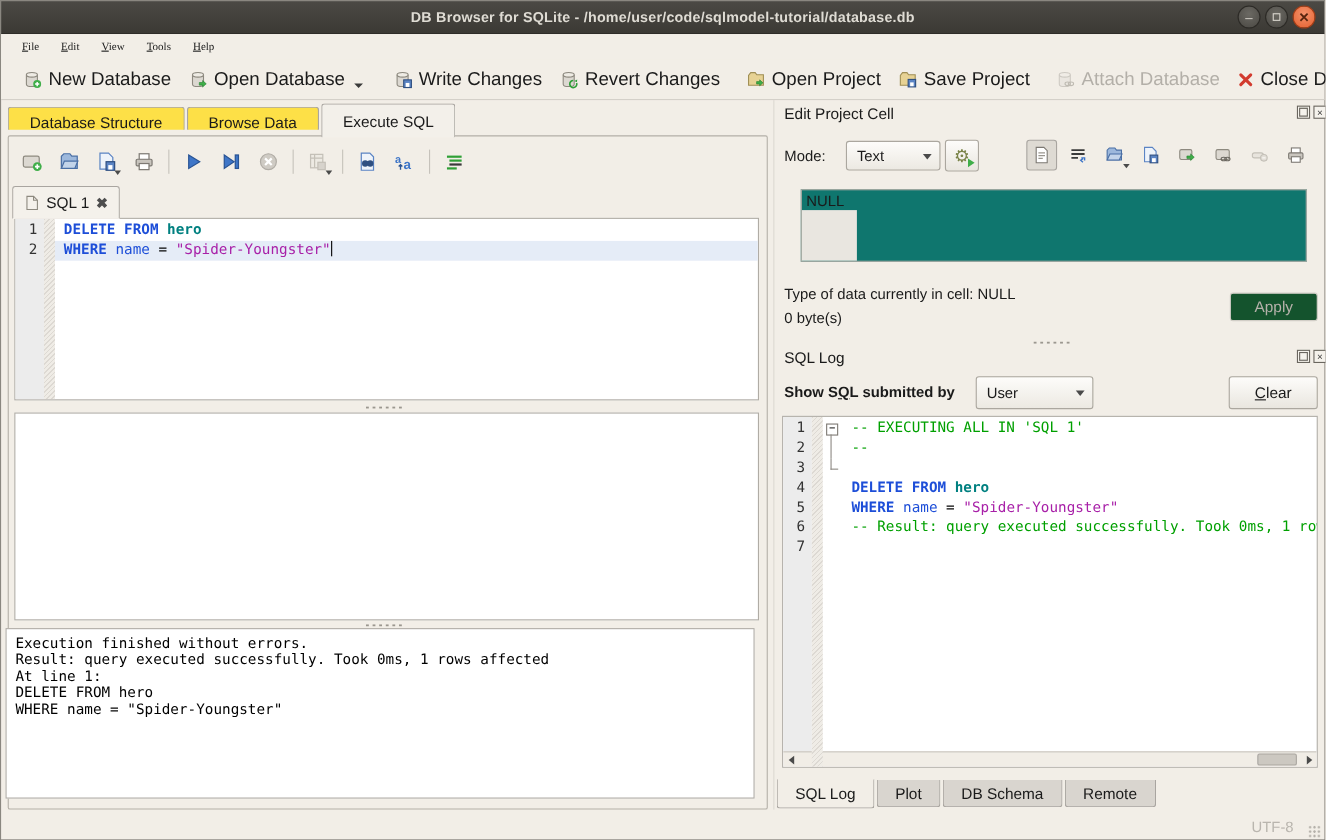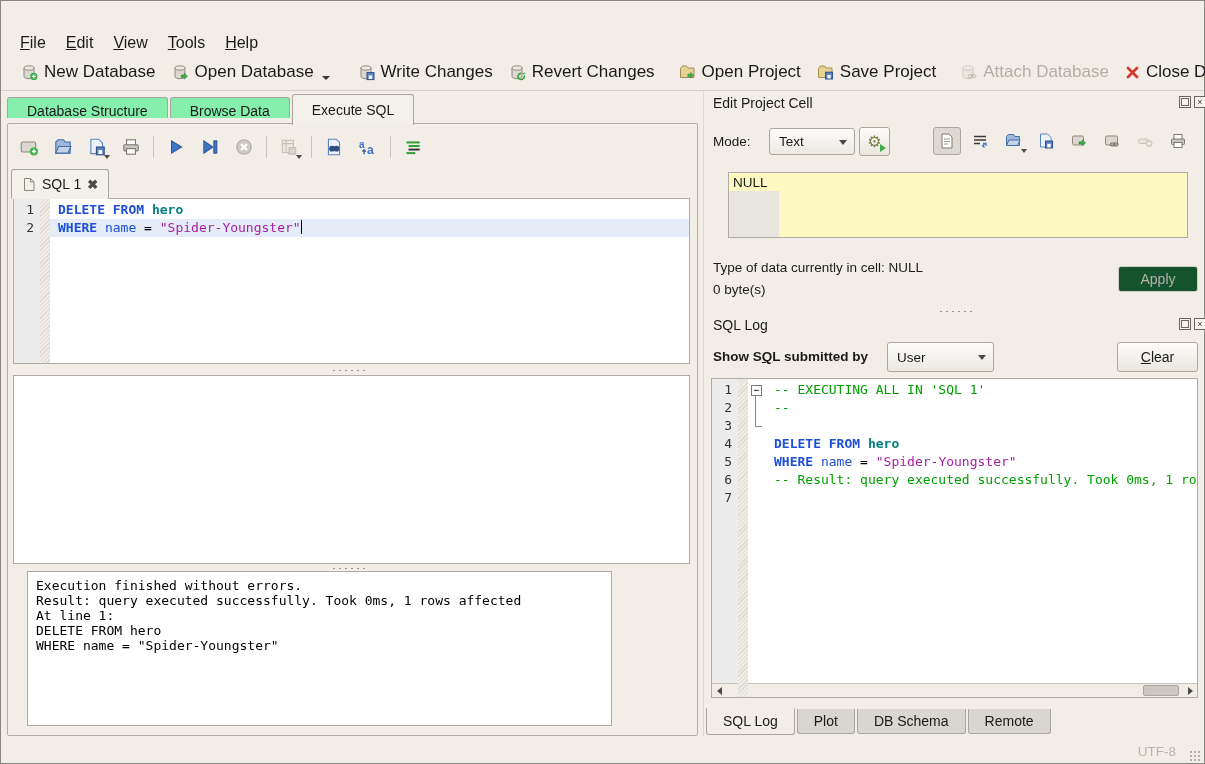--- a/index.html
+++ b/index.html
@@ -17,42 +17,42 @@
     background:radial-gradient(circle at 50% 35%, #6b6963, #4a4843); position:relative; }
   .winbtn.close { background:radial-gradient(circle at 50% 35%, #f4926b, #e4602f); border-color:#a03d17; }
   .winbtn span { position:absolute; left:0; top:0; width:100%; height:100%;
     display:flex; align-items:center; justify-content:center; font-size:12px; color:#d9d5ce; line-height:1; }
   .winbtn.close span { color:#58250e; font-weight:bold; }
   .winbtn .sq { width:7px; height:7px; border:1px solid #d9d5ce; display:block; }
 
   
   .menubar { position:absolute; left:0; top:30px; width:100%; height:23px; background:#f2eee7;
     display:flex; align-items:center; padding-left:10px; gap:2px; }
-  .menu-item { display:inline-block; font-size:16px; padding:2px 9px; }
+  .menu-item { display:inline-block; font-size:10px; padding:2px 9px;font-family:Liberation Serif, serif; }
   .menu-item::first-letter { text-decoration:underline; }
 
   
   .toolbar { position:absolute; left:0; top:53px; width:100%; height:37px; background:#f2eee7;
     border-bottom:1px solid #d4d0c9; display:flex; align-items:center; padding:0 4px; }
   .tb-handle { width:5px; height:22px; margin:0 4px;
     background-image:radial-gradient(#a5a19a 1px, transparent 1.1px); background-size:5px 4px; }
   .tb-sep { width:1px; height:24px; background:#c6c2bb; margin:0 6px; }
   .tbtn { display:flex; align-items:center; gap:6px; padding:4px 8px; font-size:17px; border-radius:3px; white-space:nowrap; }
   .tbtn.disabled { color:#b3afa8; }
   .tbtn svg { flex:none; }
   .caret-down { width:0; height:0; border-left:4px solid transparent; border-right:4px solid transparent;
     border-top:4px solid #3a3a3a; margin-left:2px; align-self:flex-end; margin-bottom:2px; }
 
   
   .left-panel  { position:absolute; left:0;   top:90px; width:703px; height:645px; }
   .right-panel { position:absolute; left:705px; top:90px; width:500px; height:645px; }
 
   
   .tabbar { position:absolute; left:6px; top:3px; height:30px; display:flex; }
-  .tab { font-size:14px; padding:5px 19px 6px; background:#86efac; border:1px solid #a9a5a0;
+  .tab { font-size:14px; padding:5px 19px 6px; background:#fde047; border:1px solid #a9a5a0;
     border-bottom:none; margin-right:2px; border-radius:3px 3px 0 0; position:relative; top:3px; height:21px; }
   .tab.active { background:#f3f0ea; top:0; height:31px; z-index:5; padding-top:7px; }
 
   .page-frame { position:absolute; left:6px; top:32px; width:691px; height:613px;
     border:1px solid #b3afa8; background:#f2eee7; border-radius:2px; }
 
   
   .sqlbar { position:absolute; left:14px; top:42px; display:flex; align-items:center; gap:6px; }
   .sqlbtn { width:28px; height:28px; display:flex; align-items:center; justify-content:center; position:relative; }
   .sqlbtn .mini-caret { position:absolute; right:1px; bottom:2px; width:0; height:0;
@@ -124,21 +124,21 @@
     background:linear-gradient(#fdfcfa,#e9e6df); display:flex; align-items:center; justify-content:center; }
   .gearbtn .gear { font-size:16px; color:#7a8348; }
   .gearbtn .garr { position:absolute; right:3px; bottom:3px; width:0; height:0;
     border-top:4px solid transparent; border-bottom:4px solid transparent; border-left:6px solid #3fae49; }
 
   .cellbar-btn { position:absolute; width:28px; height:28px; display:flex; align-items:center; justify-content:center; }
   .cellbar-btn.pressed { background:#dedad3; border:1px solid #a9a5a0; border-radius:3px; }
   .cellbar-btn .mini-caret { position:absolute; right:0; bottom:2px; width:0; height:0;
     border-left:3px solid transparent; border-right:3px solid transparent; border-top:4px solid #4a4a4a; }
 
-  .cellbox { position:absolute; background:#fef9c3; border:1px solid #b0aca5; }
+  .cellbox { position:absolute; background:#0f766e; border:1px solid #b0aca5; }
   .cellbox .nullmargin { position:absolute; left:0; top:18px; bottom:0; width:50px; background:#e9e6e0; }
   .cellbox .celltext { position:absolute; left:4px; top:2px; font-size:13.5px; }
 
   .info-text { position:absolute; font-size:13.5px; }
 
   
   .hscroll { position:absolute; left:0; right:0; bottom:0; height:14px; background:#f1ede6; border-top:1px solid #c9c5be; }
   .hs-arrow { position:absolute; top:0; width:14px; height:13px; display:flex; align-items:center; justify-content:center; }
   .hs-arrow .tri-l { width:0;height:0;border-top:4px solid transparent;border-bottom:4px solid transparent;border-right:5px solid #4a4a4a; }
   .hs-arrow .tri-r { width:0;height:0;border-top:4px solid transparent;border-bottom:4px solid transparent;border-left:5px solid #4a4a4a; }
@@ -156,20 +156,36 @@
   .encoding { position:absolute; right:28px; top:8px; font-size:13.5px; color:#b9b5ae; }
   .grip { position:absolute; right:3px; bottom:3px; width:12px; height:12px;
     background-image:radial-gradient(#b5b1aa 1px, transparent 1.2px); background-size:4px 4px; }
   .vsep { position:absolute; left:702px; top:90px; width:1px; height:645px; background:#ddd9d2; }
 </style>
 </head>
 <body>
 
 <div class="window">
 
+  <div class="titlebar">
+    <span class="title">DB Browser for SQLite - /home/user/code/sqlmodel-tutorial/database.db</span>
+    <div class="winbtns">
+      <div class="winbtn">
+          <span>–</span>
+        </div>
+      <div class="winbtn">
+          <span>
+            <i class="sq"></i>
+          </span>
+        </div>
+      <div class="winbtn close">
+          <span>✕</span>
+        </div>
+    </div>
+  </div>
 
   <div class="menubar">
     <span class="menu-item">File</span>
     <span class="menu-item">Edit</span>
     <span class="menu-item">View</span>
     <span class="menu-item">Tools</span>
     <span class="menu-item">Help</span>
   </div>
 
   <div class="toolbar">
@@ -374,21 +390,21 @@
           </div>
         </div>
     </div>
 
     <span class="splitter-dots" style="left:330px; top:277px;"></span>
 
     <div class="plainbox" style="left:12px; top:284px; width:677px; height:189px;"></div>
 
     <span class="splitter-dots" style="left:330px; top:475px;"></span>
 
-    <div class="plainbox execlog" style="left:26px; top:480px; width:585px; height:155px;">Execution finished without errors.
+    <div class="plainbox execlog" style="left:4px; top:480px; width:681px; height:155px;">Execution finished without errors.
 Result: query executed successfully. Took 0ms, 1 rows affected
 At line 1:
 DELETE FROM hero
 WHERE name = "Spider-Youngster"</div>
   </div>
 
   <div class="vsep"></div>
 
   <div class="right-panel">
 

